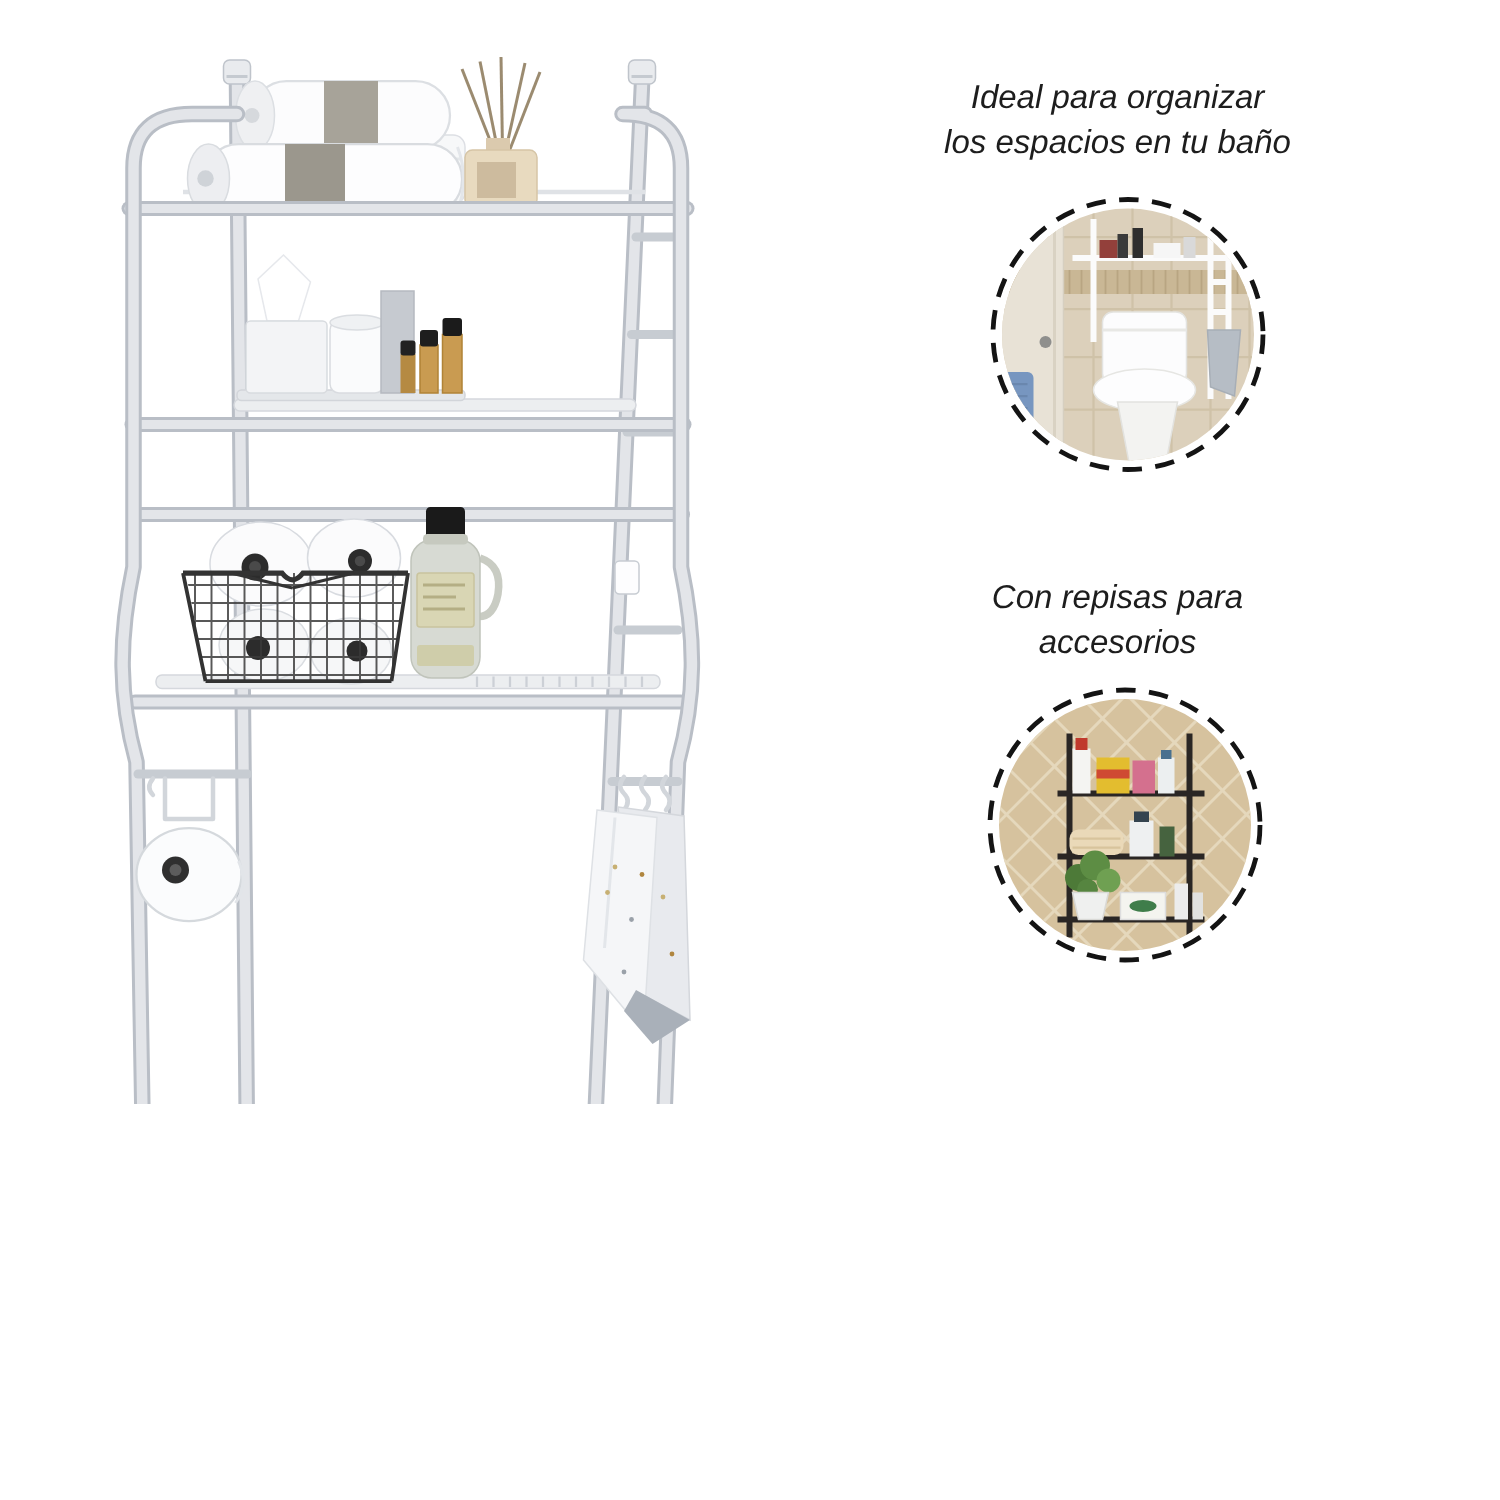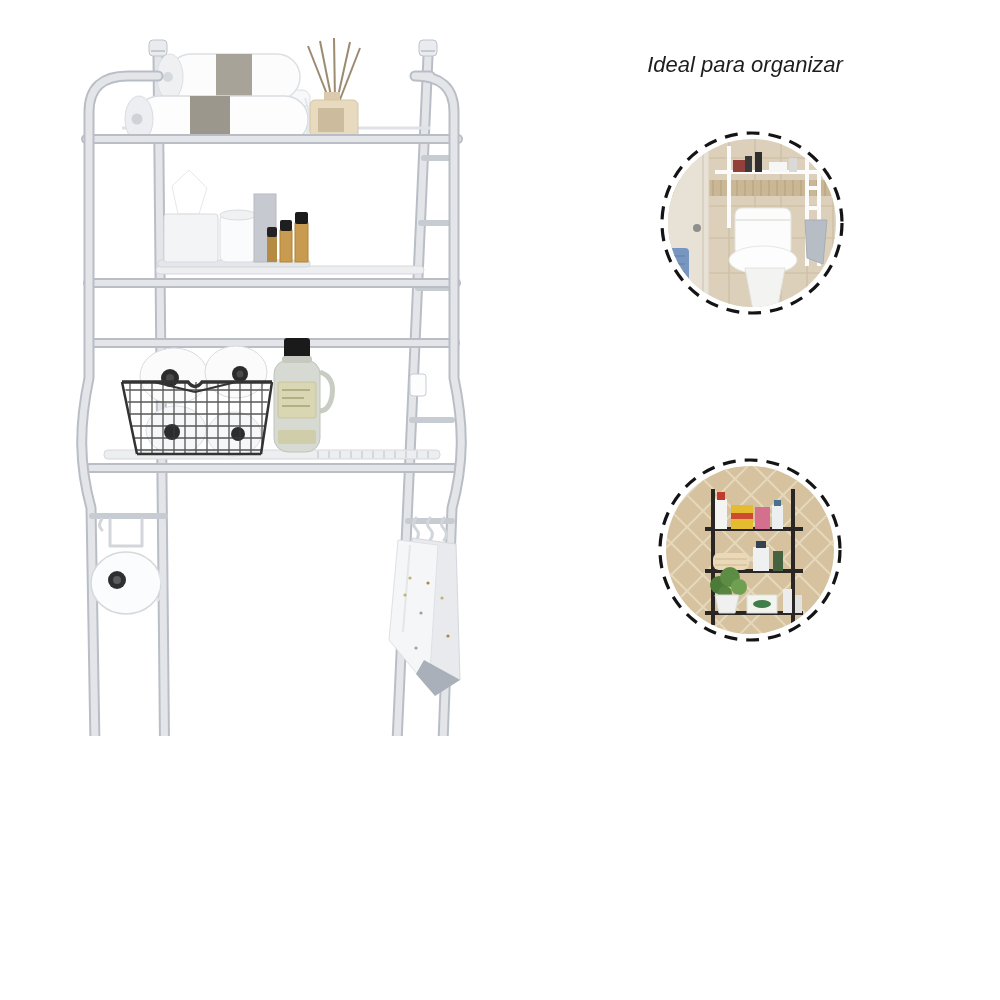--- a/index.html
+++ b/index.html
@@ -226,20 +226,21 @@
         <g transform="translate(378,884)">
             <rect x="-4.5" y="-2" width="9" height="9" rx="2" fill="#dcdfe3" stroke="#c0c5cb"></rect>
             <ellipse cx="0" cy="10" rx="10" ry="4.5" fill="#d5d9dd" stroke="#b9bec4"></ellipse>
           </g>
       </g>
     </svg>
   </figure>
 
   <p class="callout-text ct-1">
     <span>Ideal para organizar</span><br>
+    <span>los espacios en tu baño</span>
   </p>
   <div class="photo-circle pc-1">
     <svg width="190" height="190" viewBox="0 0 190 190" xmlns="http://www.w3.org/2000/svg">
       <defs>
           <clipPath id="c1">
             <circle cx="95" cy="95" r="84"></circle>
           </clipPath>
         </defs>
       <g clip-path="url(#c1)">
         <rect width="190" height="190" fill="#dcd0bb"></rect>
@@ -267,20 +268,24 @@
         <polygon points="148,92 170,92 166,136 150,130" fill="#b6bdc5" stroke="#a7aeb6"></polygon>
         <rect x="78" y="80" width="56" height="48" rx="7" fill="#fcfcfd" stroke="#e3e3e0"></rect>
         <line x1="78" y1="92" x2="134" y2="92" stroke="#e8e8e5" stroke-width="2"></line>
         <ellipse cx="106" cy="132" rx="34" ry="14" fill="#fdfdfe" stroke="#e6e6e3"></ellipse>
         <polygon points="88,140 96,182 120,182 128,140" fill="#f3f3f1" stroke="#e2e2df"></polygon>
       </g>
       <circle cx="95" cy="95" r="90" fill="none" stroke="#141414" stroke-width="3.2" stroke-dasharray="13 9"></circle>
     </svg>
   </div>
 
+  <p class="callout-text ct-2">
+    <span>Con repisas para</span><br>
+    <span>accesorios</span>
+  </p>
   <div class="photo-circle pc-2">
     <svg width="190" height="190" viewBox="0 0 190 190" xmlns="http://www.w3.org/2000/svg">
       <defs>
           <clipPath id="c2">
             <circle cx="95" cy="95" r="84"></circle>
           </clipPath>
         </defs>
       <g clip-path="url(#c2)">
         <rect width="190" height="190" fill="#d6c29e"></rect>
         <g stroke="#eadfc6" stroke-width="2" opacity="0.75">

